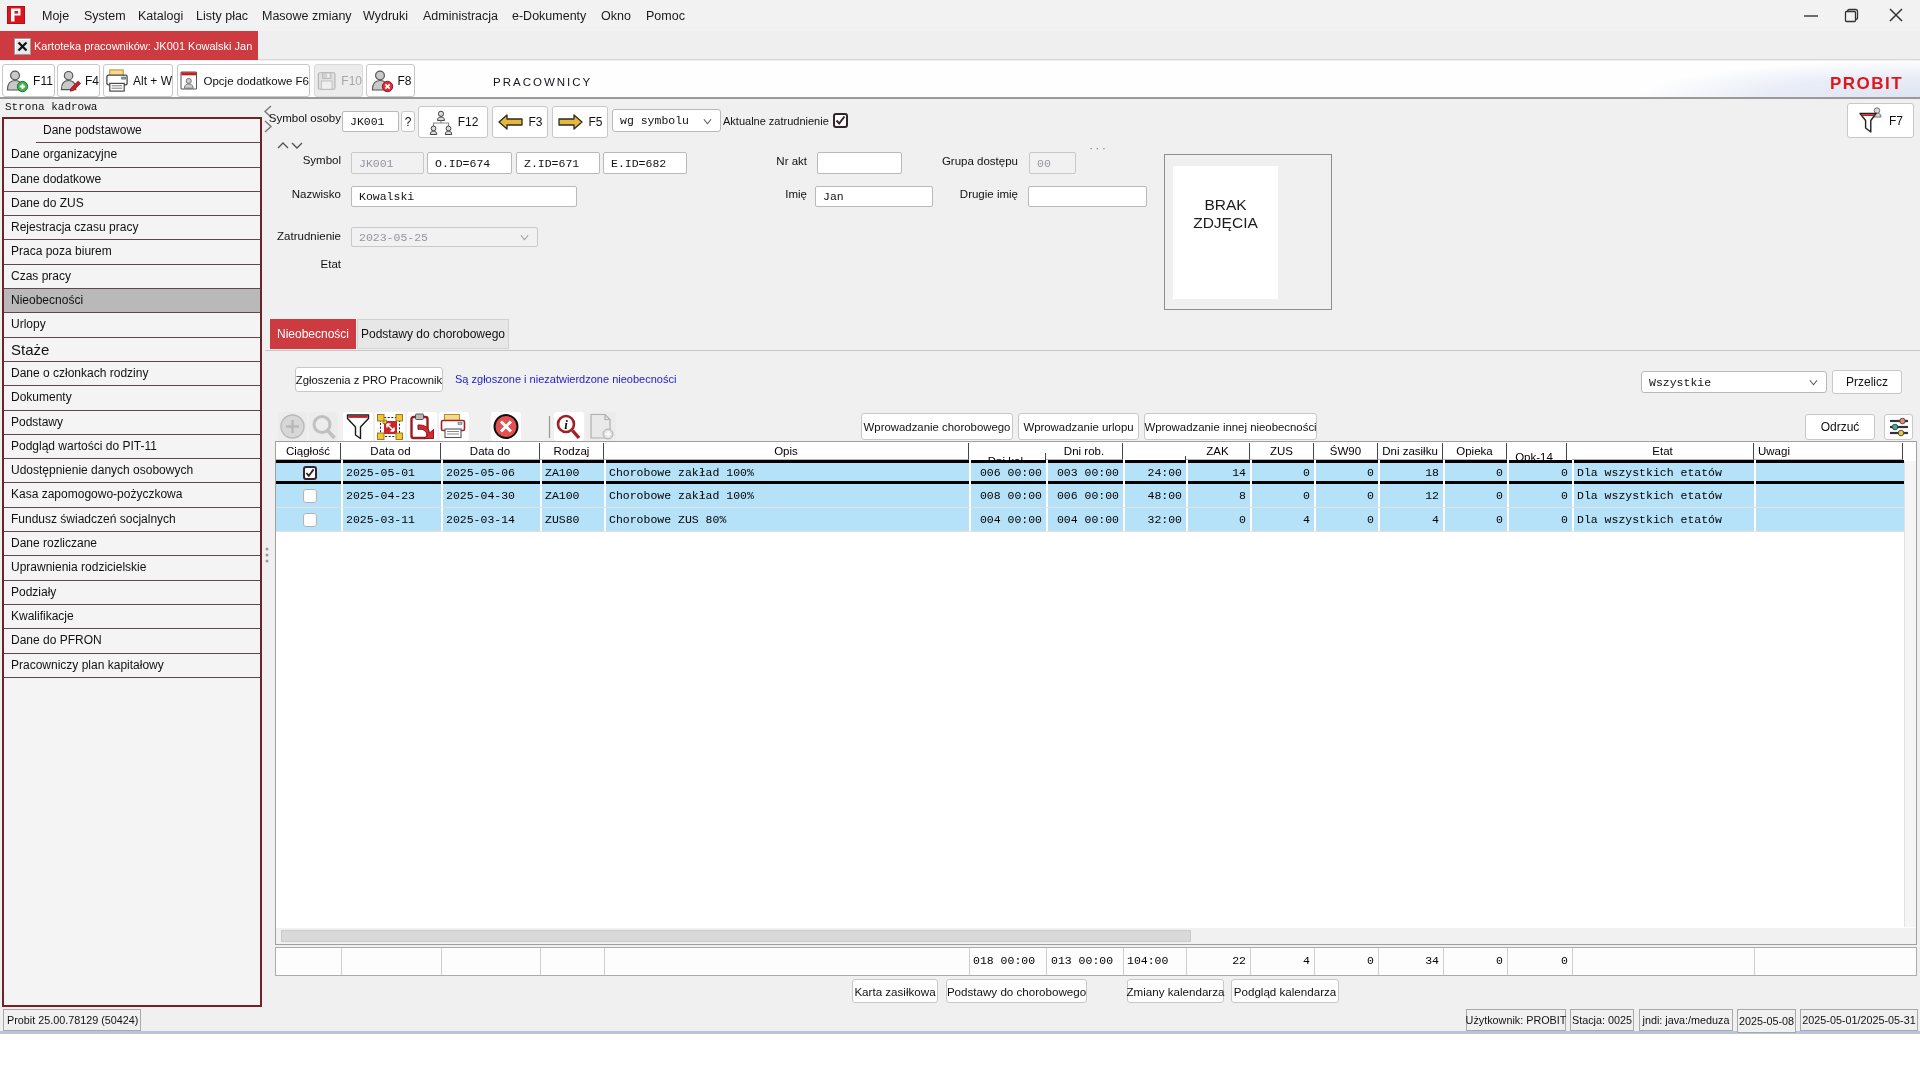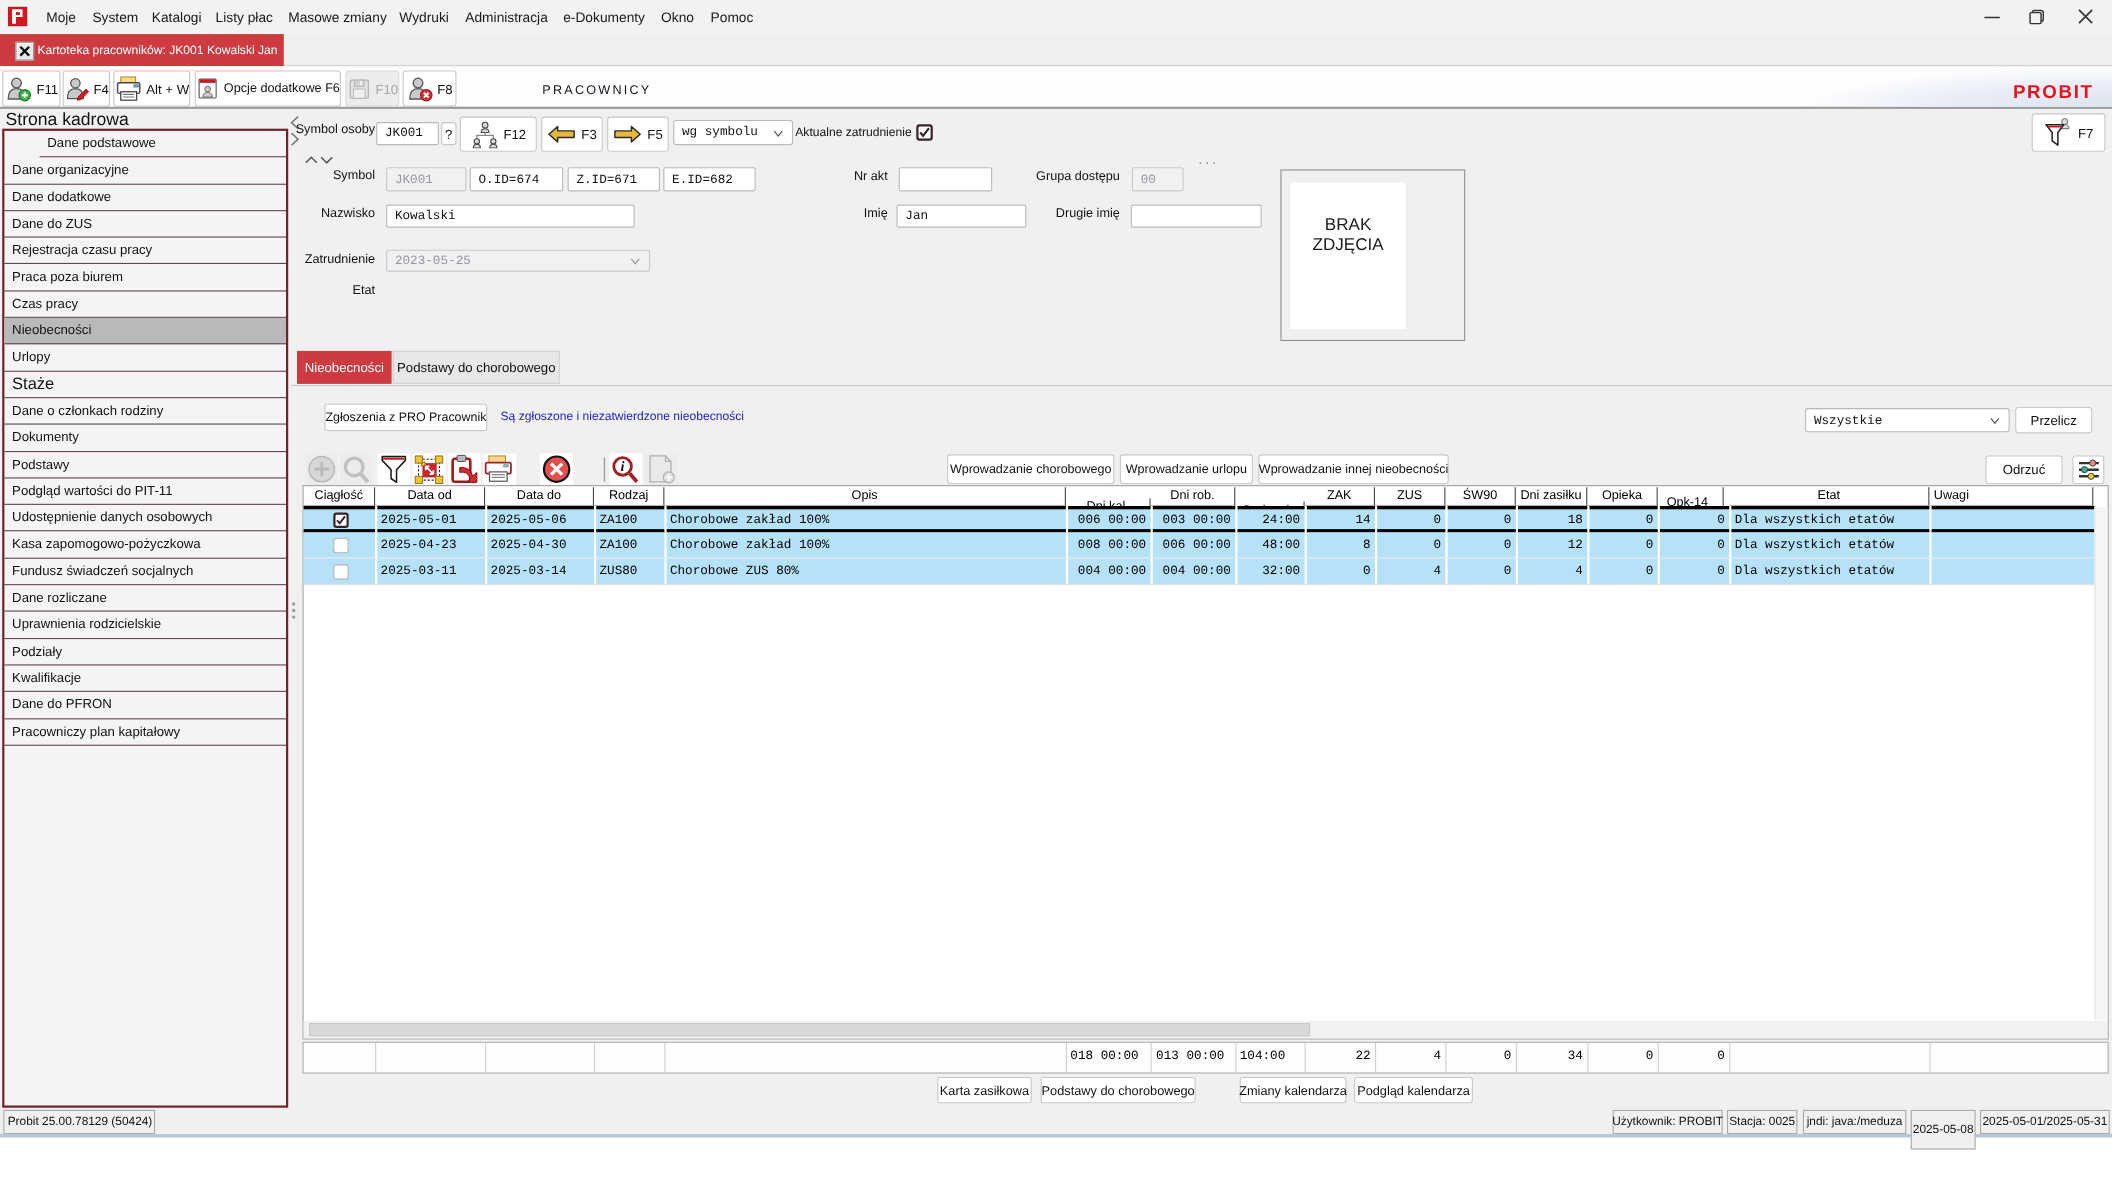--- a/index.html
+++ b/index.html
@@ -110,21 +110,21 @@
   <div class="btn" style="left:366px;top:64px;width:49px;height:33px;">
     <svg width="26" height="26" viewBox="0 0 26 26">
       <circle cx="11" cy="7.5" r="4.4" fill="#c9c9c9" stroke="#555" stroke-width="1.2"></circle>
       <path d="M3.5 22 C3.5 14.5 7 12.5 11 12.5 C15 12.5 18.5 14.5 18.5 22 Z" fill="#c9c9c9" stroke="#555" stroke-width="1.2"></path>
       <circle cx="18.5" cy="18.5" r="5.2" fill="#da3136" stroke="#951418" stroke-width="1"></circle>
       <path d="M16.3 16.3 L20.7 20.7 M20.7 16.3 L16.3 20.7" stroke="#fff" stroke-width="1.7"></path>
     </svg>
     <span style="margin-left:2px;">F8</span>
   </div>
 
-  <div class="abs" style="left:5px;top:101px;font-size:16px;color:#111;">Strona kadrowa</div>
+  <div class="abs" style="left:5px;top:101px;font-size:11px;color:#111;font-family:Liberation Mono, monospace;">Strona kadrowa</div>
   <div class="abs" style="left:2px;top:117px;width:260px;height:890px;background:#f4f4f4;border:2px solid #6f2228;"></div>
   <div id="side" class="abs" style="left:4px;top:119px;width:256px;">
       <div style="height:24.3px;line-height:23px;padding-left:7px;font-size:12px;color:#111;
         border-bottom:1px solid #5c4a48;margin-left:32px;">Dane podstawowe</div>
       <div style="height:24.3px;line-height:23px;padding-left:7px;font-size:12px;color:#111;
         border-bottom:1px solid #5c4a48;">Dane organizacyjne</div>
       <div style="height:24.3px;line-height:23px;padding-left:7px;font-size:12px;color:#111;
         border-bottom:1px solid #5c4a48;">Dane dodatkowe</div>
       <div style="height:24.3px;line-height:23px;padding-left:7px;font-size:12px;color:#111;
         border-bottom:1px solid #5c4a48;">Dane do ZUS</div>
@@ -234,21 +234,21 @@
   <div class="abs" style="left:1089px;top:140px;color:#888;font-size:13px;letter-spacing:2px;">···</div>
 
   <div class="lbl" style="left:200px;top:188px;width:141px;">Nazwisko</div>
   <div class="inp" style="left:351px;top:186px;width:226px;height:21px;">Kowalski</div>
   <div class="lbl" style="left:700px;top:188px;width:107px;">Imię</div>
   <div class="inp" style="left:815px;top:186px;width:118px;height:21px;">Jan</div>
   <div class="lbl" style="left:900px;top:188px;width:118px;">Drugie imię</div>
   <div class="inp" style="left:1028px;top:186px;width:119px;height:21px;"></div>
 
   <div class="lbl" style="left:200px;top:230px;width:141px;">Zatrudnienie</div>
-  <div class="inp dis" style="left:351px;top:227px;width:240px;height:20px;background:#f1f1f2;">2023-05-25
+  <div class="inp dis" style="left:351px;top:227px;width:187px;height:20px;background:#f1f1f2;">2023-05-25
     <svg class="sel-chev" width="10" height="9" viewBox="0 0 10 9">
         <path d="M1 2 L5 7 L9 2" fill="none" stroke="#999" stroke-width="1.2"></path>
       </svg>
   </div>
   <div class="lbl" style="left:200px;top:258px;width:141px;">Etat</div>
 
   <div class="abs" style="left:1164px;top:154px;width:168px;height:156px;border:1px solid #8f8f8f;background:#f0f0f0;"></div>
   <div class="abs" style="left:1173px;top:166px;width:105px;height:133px;background:#fff;"></div>
   <div class="abs" style="left:1173px;top:196px;width:105px;text-align:center;font-size:15.5px;color:#1c1c1c;line-height:18px;">BRAK<br>ZDJĘCIA</div>
 
@@ -494,18 +494,18 @@
   <div class="abs" style="left:0;top:1031px;width:1920px;height:3px;background:#b7c4da;"></div>
   <div id="status">
       <div class="abs" style="left:3px;top:1009px;width:138px;height:22px;border:1px solid #a9a9a9;background:#f0f0f0;
         font-size:10.8px;color:#111;display:flex;align-items:center;justify-content:flex-start;padding:0 3px;white-space:nowrap;">Probit 25.00.78129 (50424)</div>
       <div class="abs" style="left:1466px;top:1009px;width:100px;height:22px;border:1px solid #a9a9a9;background:#f0f0f0;
         font-size:10.8px;color:#111;display:flex;align-items:center;justify-content:center;padding:0 3px;white-space:nowrap;">Użytkownik: PROBIT</div>
       <div class="abs" style="left:1570px;top:1009px;width:64px;height:22px;border:1px solid #a9a9a9;background:#f0f0f0;
         font-size:10.8px;color:#111;display:flex;align-items:center;justify-content:center;padding:0 3px;white-space:nowrap;">Stacja: 0025</div>
       <div class="abs" style="left:1639px;top:1009px;width:94px;height:22px;border:1px solid #a9a9a9;background:#f0f0f0;
         font-size:10.8px;color:#111;display:flex;align-items:center;justify-content:center;padding:0 3px;white-space:nowrap;">jndi: java:/meduza</div>
-      <div class="abs" style="left:1737px;top:1009px;width:59px;height:36px;border:1px solid #a9a9a9;background:#f0f0f0;
+      <div class="abs" style="left:1737px;top:1009px;width:59px;height:24px;border:1px solid #a9a9a9;background:#f0f0f0;
         font-size:10.8px;color:#111;display:flex;align-items:center;justify-content:center;padding:0 3px;white-space:nowrap;">2025-05-08</div>
       <div class="abs" style="left:1800px;top:1009px;width:118px;height:22px;border:1px solid #a9a9a9;background:#f0f0f0;
         font-size:10.8px;color:#111;display:flex;align-items:center;justify-content:center;padding:0 3px;white-space:nowrap;">2025-05-01/2025-05-31</div>
     </div>
 </div>
 
 </body></html>

